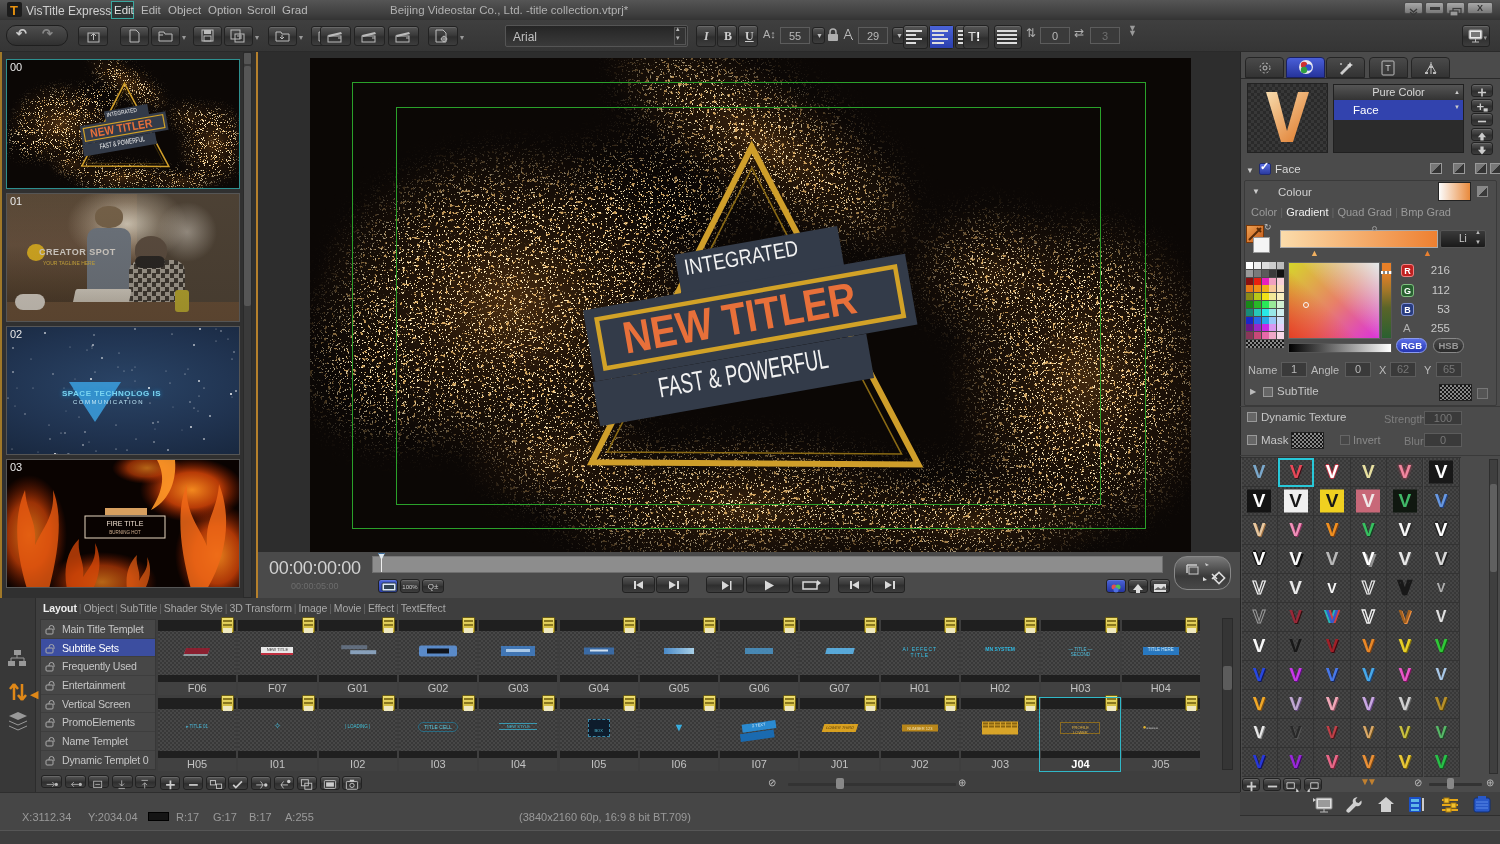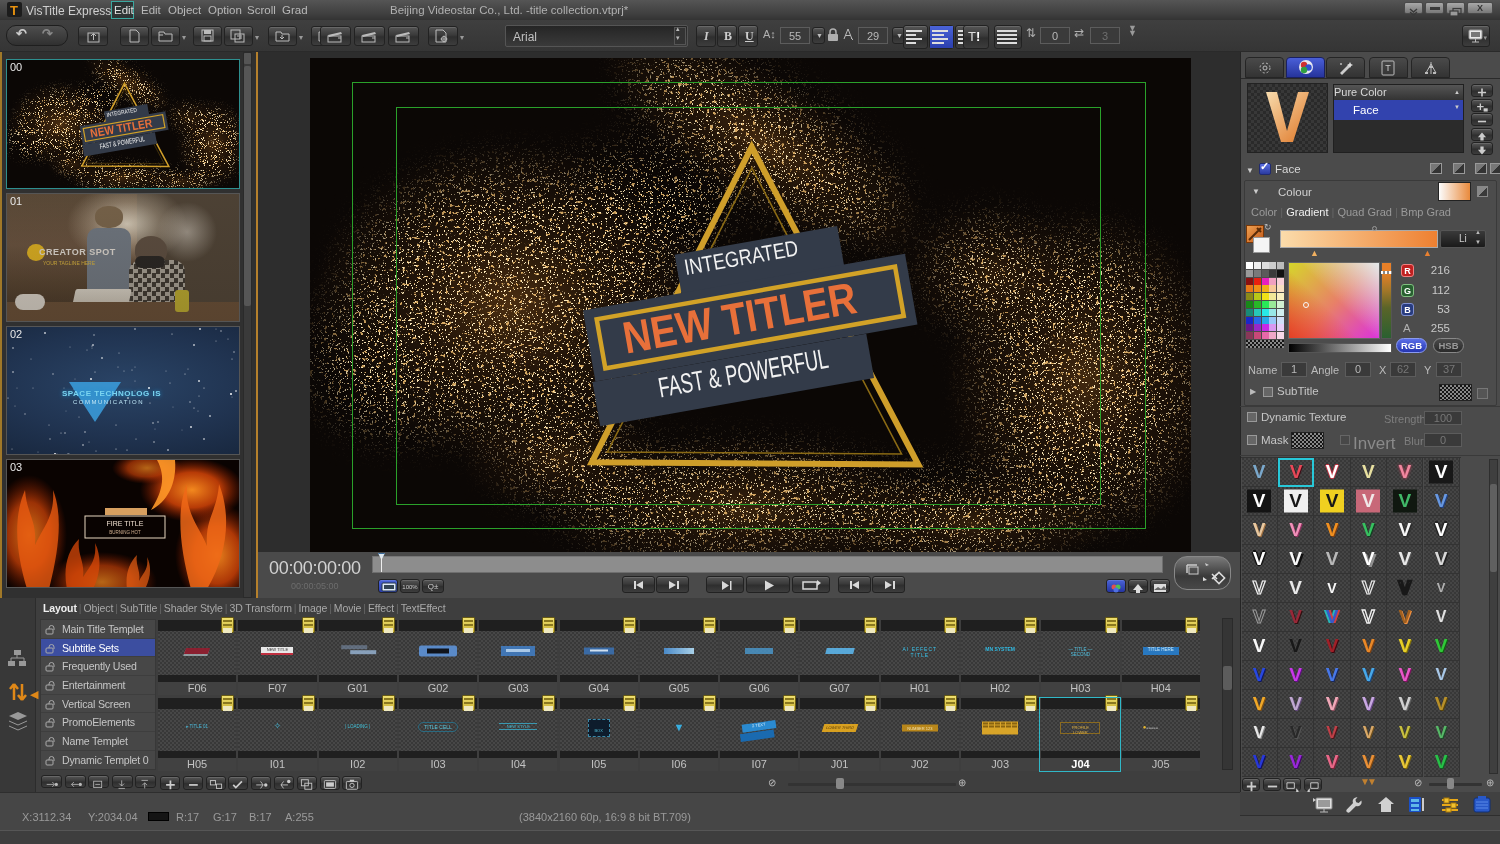--- a/index.html
+++ b/index.html
@@ -857,21 +857,21 @@
 <div class="abs ck6" style="left:1247px;top:83px;width:81px;height:70px;border:1px solid #222"><svg width="79" height="68">
       <defs>
         <linearGradient id="vg2" x1="0" y1="0" x2=".9" y2="1">
           <stop offset="0" stop-color="#f8dcae"></stop>
           <stop offset="1" stop-color="#e07c2e"></stop>
         </linearGradient>
       </defs>
       <path d="M18 8 L33 58 L45 58 L61 8 L50 8 L39 47 L29 8 Z" fill="url(#vg2)"></path>
     </svg></div>
 <div class="abs" style="left:1333px;top:84px;width:131px;height:69px;background:#2b2b2b;border:1px solid #202020">
-    <div style="height:15px;background:linear-gradient(#555,#333);color:#d8d8d8;font-size:11px;line-height:15px;position:relative">Pure Color<span style="position:absolute;right:3px;top:0px;font-size:6px;color:#ccc">▲<br>▼</span></div>
+    <div style="height:15px;background:linear-gradient(#555,#333);color:#d8d8d8;font-size:11px;text-align:center;line-height:15px;position:relative">Pure Color<span style="position:absolute;right:3px;top:0px;font-size:6px;color:#ccc">▲<br>▼</span></div>
     <div style="height:20px;background:#3243ae;color:#fff;font-size:11.5px;line-height:20px;padding-left:19px">Face</div>
   </div>
 <div class="btn" style="left:1471px;top:84.0px;width:22px;height:13px"><svg width="20" height="13" viewBox="0 0 20 16">
       <path d="M10 3v10M5 8h10" stroke="#ccc" stroke-width="2"></path>
     </svg></div>
 <div class="btn" style="left:1471px;top:98.6px;width:22px;height:13px"><svg width="20" height="13" viewBox="0 0 20 16">
       <path d="M8 3v8M4 7h8" stroke="#ccc" stroke-width="1.6"></path>
       <rect x="12" y="9" width="5" height="4" fill="#ccc"></rect>
     </svg></div>
 <div class="btn" style="left:1471px;top:113.2px;width:22px;height:13px"><svg width="20" height="13" viewBox="0 0 20 16">
@@ -979,36 +979,36 @@
 <div class="t" style="left:1404px;top:322px;width:46px;text-align:right;color:#c8c8c8;font-size:11.5px">255</div>
 <div class="abs" style="left:1396px;top:338px;width:31px;height:15px;background:linear-gradient(#5a6ee8,#2535b0);border:1px solid #8a9af0;border-radius:8px;color:#fff;font-size:9.5px;font-weight:bold;text-align:center;line-height:14px">RGB</div>
 <div class="abs" style="left:1433px;top:338px;width:31px;height:15px;background:linear-gradient(#4a4a4a,#2a2a2a);border:1px solid #888;border-radius:8px;color:#999;font-size:9.5px;font-weight:bold;text-align:center;line-height:14px">HSB</div>
 <div class="t" style="left:1248px;top:364px;color:#bbb;font-size:11px">Name</div>
 <div class="fld" style="left:1281px;top:362px;width:26px;height:15px">1</div>
 <div class="t" style="left:1311px;top:364px;color:#bbb;font-size:11px">Angle</div>
 <div class="fld" style="left:1345px;top:362px;width:26px;height:15px">0</div>
 <div class="t" style="left:1379px;top:364px;color:#bbb;font-size:11px">X</div>
 <div class="fld" style="left:1390px;top:362px;width:26px;height:15px;color:#777">62</div>
 <div class="t" style="left:1424px;top:364px;color:#bbb;font-size:11px">Y</div>
-<div class="fld" style="left:1436px;top:362px;width:26px;height:15px;color:#777">37</div>
+<div class="fld" style="left:1436px;top:362px;width:26px;height:15px;color:#777">65</div>
 <div class="t" style="left:1250px;top:387px;color:#bbb;font-size:8px">▶</div>
 <div class="abs" style="left:1263px;top:387px;width:10px;height:10px;background:#666;border:1px solid #999"></div>
 <div class="t" style="left:1277px;top:385px;color:#c6c6c6;font-size:11.5px">SubTitle</div>
 <div class="abs ckf" style="left:1439px;top:384px;width:33px;height:17px;border:1px solid #222"></div>
 <div class="abs" style="left:1477px;top:388px;width:11px;height:11px;border:1px solid #777;background:#555"></div>
 <div class="abs" style="left:1240px;top:406px;width:260px;height:1px;background:#3a3a3a"></div>
 <div class="abs" style="left:1247px;top:412px;width:10px;height:10px;background:#666;border:1px solid #999"></div>
 <div class="t" style="left:1261px;top:411px;color:#c6c6c6;font-size:11.5px">Dynamic Texture</div>
 <div class="t" style="left:1384px;top:413px;color:#7e7e7e;font-size:11px">Strength</div>
 <div class="fld" style="left:1424px;top:411px;width:38px;height:14px;color:#777">100</div>
 <div class="abs" style="left:1247px;top:435px;width:10px;height:10px;background:#666;border:1px solid #999"></div>
 <div class="t" style="left:1261px;top:434px;color:#c6c6c6;font-size:11.5px">Mask</div>
 <div class="abs ckf" style="left:1291px;top:432px;width:33px;height:17px;border:1px solid #222"></div>
 <div class="abs" style="left:1340px;top:435px;width:10px;height:10px;background:#484848;border:1px solid #666"></div>
-<div class="t" style="left:1353px;top:434px;color:#8a8a8a;font-size:17px">Invert</div>
+<div class="t" style="left:1353px;top:434px;color:#8a8a8a;font-size:11px">Invert</div>
 <div class="t" style="left:1404px;top:435px;color:#7e7e7e;font-size:11px">Blur</div>
 <div class="fld" style="left:1424px;top:433px;width:38px;height:14px;color:#777">0</div>
 <div class="abs" style="left:1240px;top:455px;width:260px;height:1px;background:#3a3a3a"></div>
 
 <div class="abs" style="left:0;top:792px;width:1500px;height:38px;background:#464646;border-top:1px solid #2e2e2e"></div>
 <div class="abs" style="left:0;top:830px;width:1500px;height:14px;background:#3e3e3e;border-top:1px solid #565656"></div>
 <div class="t" style="left:22px;top:811px;color:#9a9a9a;font-size:11px">X:3112.34</div>
 <div class="t" style="left:88px;top:811px;color:#9a9a9a;font-size:11px">Y:2034.04</div>
 <div class="abs" style="left:148px;top:812px;width:21px;height:9px;background:#141414;border:1px solid #000"></div>
 <div class="t" style="left:176px;top:811px;color:#9a9a9a;font-size:11px">R:17</div>

